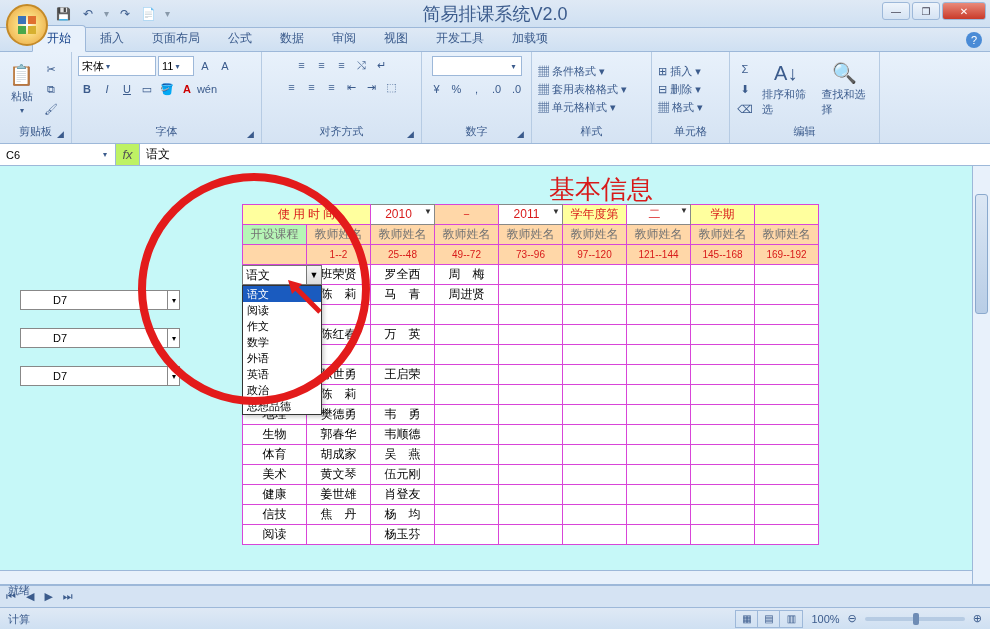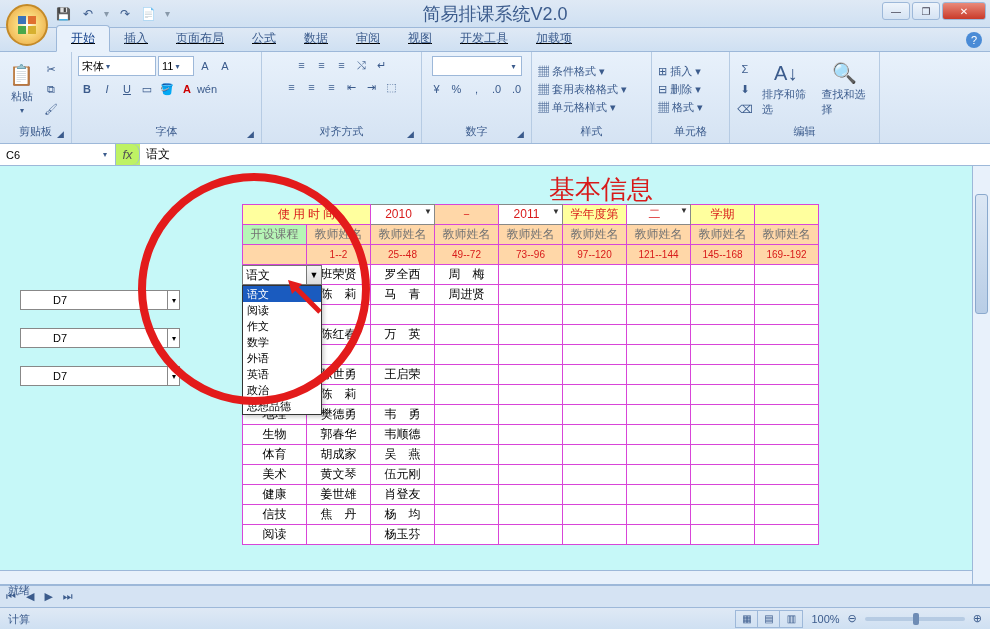--- a/index.html
+++ b/index.html
@@ -11,21 +11,21 @@
 .office-btn svg{width:24px;height:24px;}
 .qat { margin-left: 56px; display: flex; align-items: center; gap: 8px; }
 .qat-icon { width: 16px; height: 16px; display:inline-flex;align-items:center;justify-content:center;color:#3b5b8c;font-size:12px; }
 .qat-sep{color:#89a;font-size:10px;}
 .title-text { position:absolute; left:50%; transform:translateX(-50%); font-size: 18px; color: #3b5b8c; }
 .win-controls { position:absolute; right:4px; top:2px; display: flex; gap:2px; }
 .win-btn { width: 28px; height: 18px; background: linear-gradient(#eef4fb,#d5e3f3); border: 1px solid #9db8d9; border-radius: 3px; display:flex;align-items:center;justify-content:center;font-size:10px;color:#445; }
 .win-btn.close{ background: linear-gradient(#e98a7a,#c93a2a); color:#fff; width:44px; }
 
 
-.ribbon-tabs { height: 24px; background: linear-gradient(#dfe9f5,#cfe0f2); display: flex; align-items: flex-end; padding-left: 56px; gap:0; border-bottom:1px solid #9db8d9; position:relative;text-decoration:underline;}
+.ribbon-tabs { height: 24px; background: linear-gradient(#dfe9f5,#cfe0f2); display: flex; align-items: flex-end; padding-left: 32px; gap:0; border-bottom:1px solid #9db8d9; position:relative;}
 .ribbon-tab { padding: 4px 14px; font-size: 12px; color: #3b5b8c; cursor:pointer; border-top-left-radius:4px;border-top-right-radius:4px;}
 .ribbon-tab.active { background: #e8f1fb; border:1px solid #9db8d9; border-bottom:1px solid #e8f1fb; margin-bottom:-1px; color:#15428b;}
 .help-icon{position:absolute;right:8px;top:4px;width:16px;height:16px;background:#4a8bd6;border-radius:50%;color:#fff;font-size:11px;display:flex;align-items:center;justify-content:center;}
 
 
 .ribbon { height: 92px; background: linear-gradient(#e8f1fb,#d5e3f3); border-bottom:1px solid #9db8d9; display:flex; }
 .group { border-right:1px solid #b6cbe3; padding:4px 6px 2px; display:flex;flex-direction:column;justify-content:space-between;position:relative;}
 .group-label { font-size:11px; color:#3b5b8c; text-align:center; padding:2px 0; }
 .group-body{flex:1;display:flex;align-items:center;gap:4px;}
 .big-btn{display:flex;flex-direction:column;align-items:center;gap:2px;padding:2px 4px;font-size:11px;color:#3b5b8c;}
@@ -35,21 +35,21 @@
 .font-row{display:flex;gap:2px;align-items:center;}
 .font-name{width:78px;height:20px;border:1px solid #9db8d9;background:#fff;font-size:11px;padding:0 3px;display:flex;align-items:center;}
 .font-size{width:36px;height:20px;border:1px solid #9db8d9;background:#fff;font-size:11px;padding:0 3px;display:flex;align-items:center;}
 .dd-arr{font-size:8px;color:#3b5b8c;padding:0 2px;}
 .dlg-launcher{position:absolute;right:2px;bottom:2px;width:12px;height:12px;font-size:9px;color:#3b5b8c;}
 .stack-lines{display:flex;flex-direction:column;gap:3px;font-size:11px;color:#3b5b8c;}
 
 
 .fx-row{height:22px;border-bottom:1px solid #9db8d9;display:flex;align-items:stretch;background:#bef264;}
 .name-box{width:116px;border-right:1px solid #9db8d9;background:#fff;display:flex;align-items:center;padding:0 6px;font-size:11px;justify-content:space-between;}
-.fx-icon{width:24px;border-right:1px solid #9db8d9;display:flex;align-items:center;justify-content:center;font-style:italic;font-size:13px;color:#555;border-radius:8px;}
+.fx-icon{width:24px;border-right:1px solid #9db8d9;display:flex;align-items:center;justify-content:center;font-style:italic;font-size:13px;color:#555;}
 .formula-input{flex:1;background:#fff;border:none;font-size:12px;padding:0 6px;}
 
 
 .sheet-wrap{position:relative;height:419px;background:#c6f8f8;overflow:hidden;border-bottom:1px solid #9db8d9;}
 .sheet-inner{position:absolute;left:10px;top:2px;right:18px;bottom:14px;}
 .scroll-v{position:absolute;right:0;top:0;width:18px;height:100%;background:#e8f1fb;border-left:1px solid #9db8d9;}
 .scroll-v .thumb{position:absolute;top:28px;left:2px;right:2px;height:120px;background:linear-gradient(#dbe7f4,#b8cde6);border:1px solid #8aa9cd;border-radius:3px;}
 .scroll-h{position:absolute;left:0;right:18px;bottom:0;height:14px;background:#e8f1fb;border-top:1px solid #9db8d9;}
 .big-title{font-size:26px;color:#d81a1a;font-family:"SimSun";text-align:center;padding:4px 0 8px 220px;}
 .ref-boxes{position:absolute;left:10px;top:122px;display:flex;flex-direction:column;gap:18px;}

